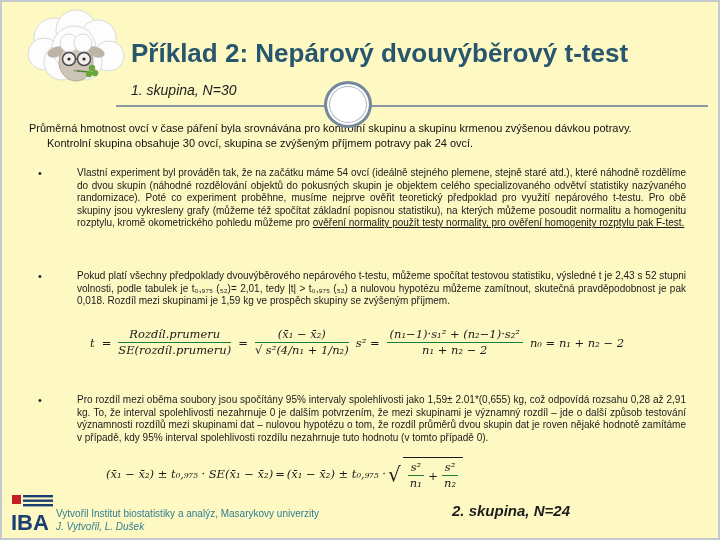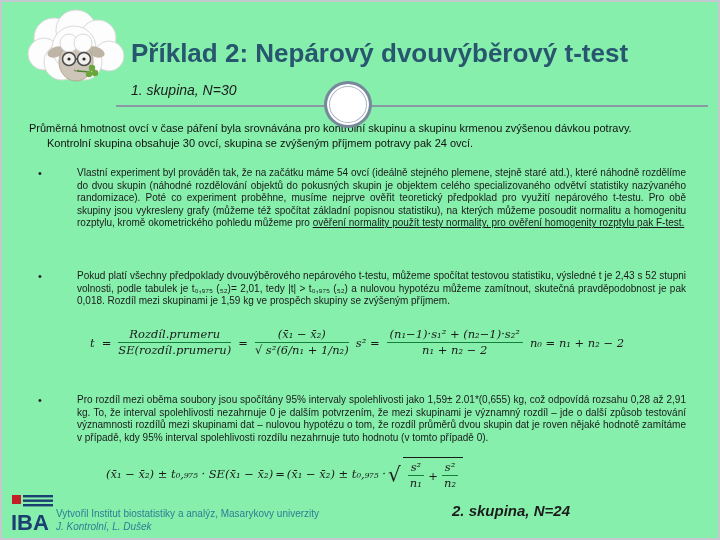--- a/index.html
+++ b/index.html
@@ -1,17 +1,17 @@
 <!DOCTYPE html>
 <html><head>
 <meta charset="utf-8">
 <style>
   html,body{margin:0;padding:0;background:#e9eaec;}
   .slide{
-    position:relative;width:720px;height:540px;background:#86efac;
+    position:relative;width:720px;height:540px;background:#fef9c3;
     font-family:"Liberation Sans",sans-serif;color:#1a1a1a;
     border:2px solid #c4c9cf;box-sizing:border-box;overflow:hidden;
   }
   .title{
     position:absolute;left:129px;top:36px;width:578px;
     font-size:26px;font-weight:bold;color:#27566e;letter-spacing:0;
   }
   .subtitle{
     position:absolute;left:129px;top:80px;
     font-size:14px;font-style:italic;font-weight:normal;color:#1c1c1c;
@@ -106,21 +106,21 @@
   <div class="formula formula1">
     <span>t</span>
     <span>=</span>
     <span class="frac">
       <span class="num">Rozdíl.prumeru</span>
       <span class="den">SE(rozdíl.prumeru)</span>
     </span>
     <span>=</span>
     <span class="frac">
       <span class="num">(x̄₁ − x̄₂)</span>
-      <span class="den">√ s²(6/n₁ + 1/n₂)</span>
+      <span class="den">√ s²(4/n₁ + 1/n₂)</span>
     </span>
     <span>s² =</span>
     <span class="frac">
       <span class="num">(n₁−1)·s₁² + (n₂−1)·s₂²</span>
       <span class="den">n₁ + n₂ − 2</span>
     </span>
     <span>n₀ = n₁ + n₂ − 2</span>
   </div>
 
   <div class="bullet b3">
@@ -149,18 +149,18 @@
   <svg class="iba" width="46" height="46" viewBox="0 0 46 46">
     <rect x="2" y="3" width="9" height="9" fill="#c22026"></rect>
     <rect x="13" y="3" width="30" height="2.4" fill="#1b3f70"></rect>
     <rect x="13" y="7.5" width="30" height="2.4" fill="#1b3f70"></rect>
     <rect x="13" y="12" width="30" height="2.4" fill="#1b3f70"></rect>
     <text x="1" y="38" font-size="22" font-weight="bold" fill="#1b3f70" font-family="Liberation Sans, sans-serif">IBA</text>
   </svg>
 
   <div class="footer">
     <div class="f1">Vytvořil Institut biostatistiky a analýz, Masarykovy univerzity</div>
-    <div class="f2">J. Kontrolní, L. Dušek</div>
+    <div class="f2">J. Vytvořil, L. Dušek</div>
   </div>
 
   <div class="group2">2. skupina, N=24</div>
 
 </div>
 
 </body></html>

